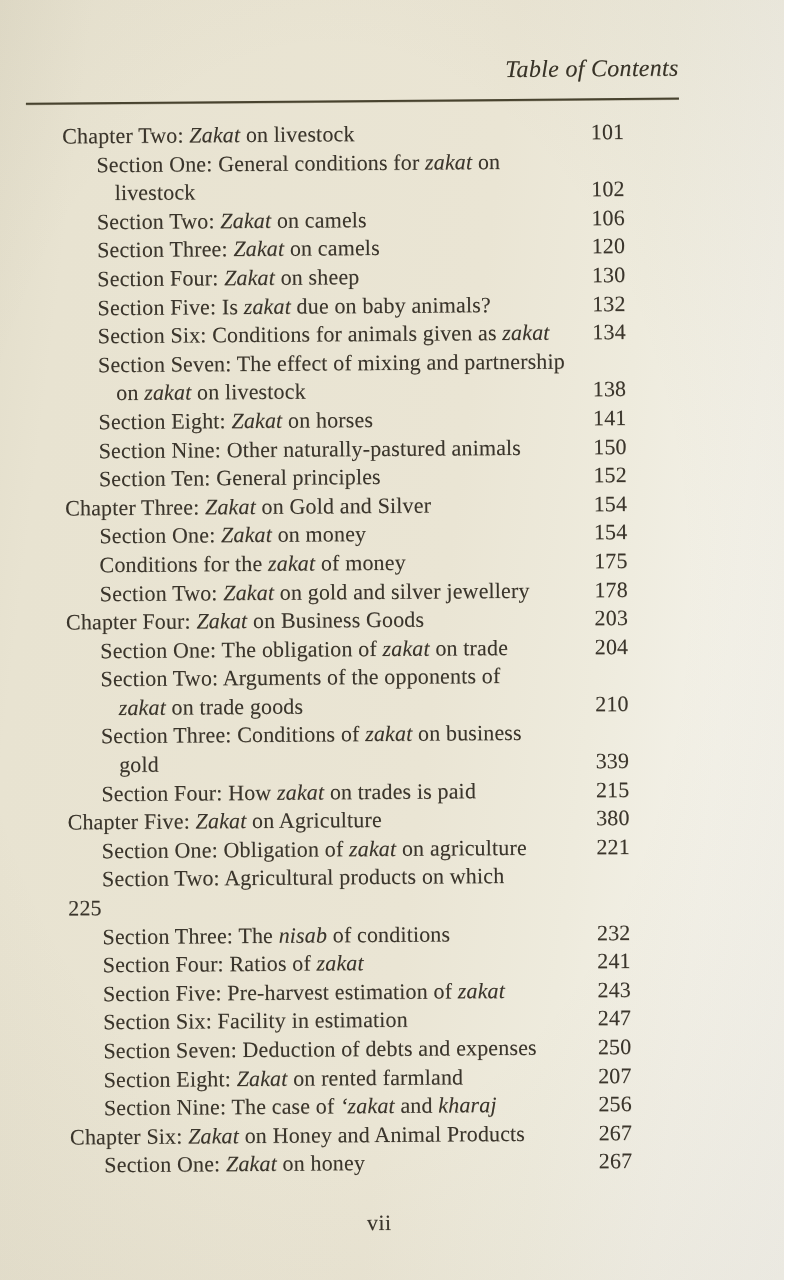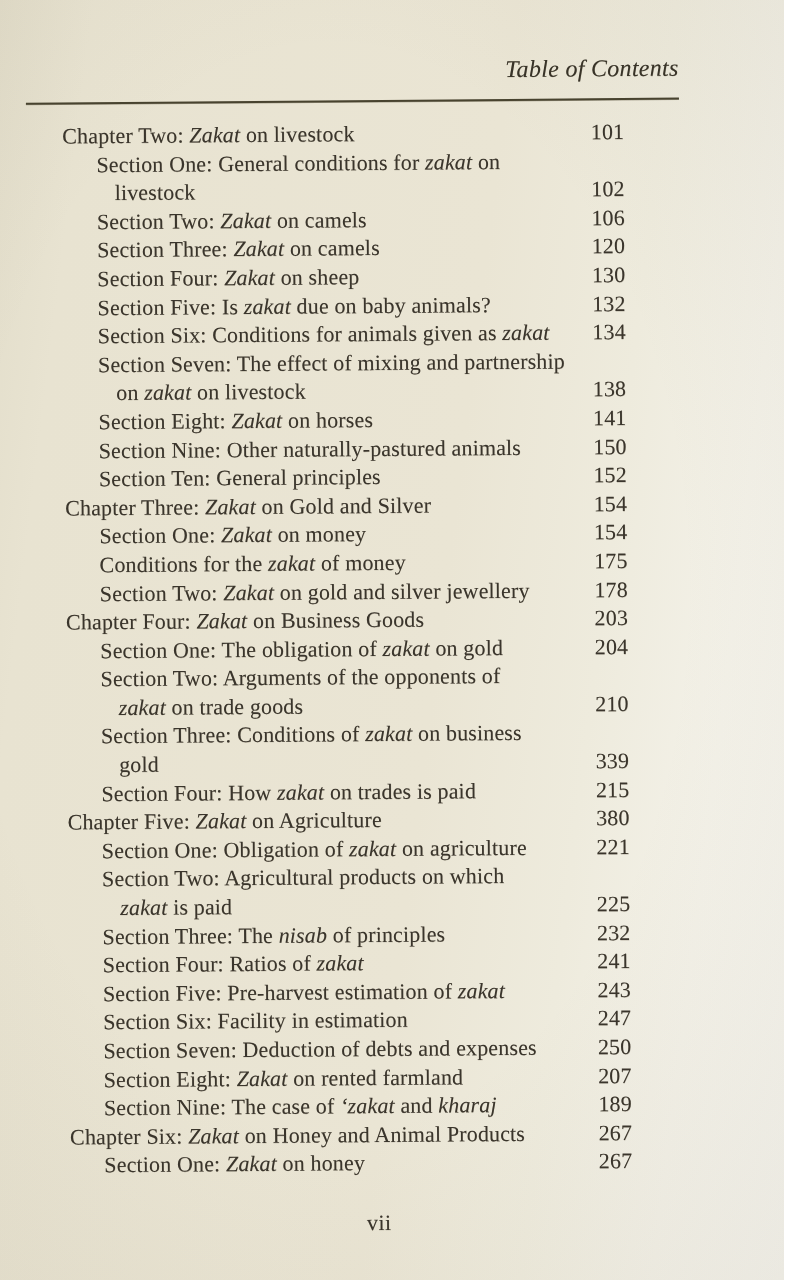--- a/index.html
+++ b/index.html
@@ -145,21 +145,21 @@
         </div>
         <div class="row section">
           <span class="txt"><span>Section Two: </span><span class="it">Zakat</span><span> on gold and silver jewellery</span></span>
           <span class="pg">178</span>
         </div>
         <div class="row chapter">
           <span class="txt"><span>Chapter Four: </span><span class="it">Zakat</span><span> on Business Goods</span></span>
           <span class="pg">203</span>
         </div>
         <div class="row section">
-          <span class="txt"><span>Section One: The obligation of </span><span class="it">zakat</span><span> on gold</span></span>
+          <span class="txt"><span>Section One: The obligation of </span><span class="it">zakat</span><span> on trade</span></span>
           <span class="pg">204</span>
         </div>
         <div class="row section">
           <span class="txt"><span>Section Two: Arguments of the opponents of</span></span>
           <span class="pg"></span>
         </div>
         <div class="row cont">
           <span class="txt"><span class="it">zakat</span><span> on trade goods</span></span>
           <span class="pg">210</span>
         </div>
@@ -181,25 +181,24 @@
         </div>
         <div class="row section">
           <span class="txt"><span>Section One: Obligation of </span><span class="it">zakat</span><span> on agriculture</span></span>
           <span class="pg">221</span>
         </div>
         <div class="row section">
           <span class="txt"><span>Section Two: Agricultural products on which</span></span>
           <span class="pg"></span>
         </div>
         <div class="row cont">
-          <span class="txt"><span class="it">zakat</span><span> is paid</span></span>
           <span class="pg">225</span>
         </div>
         <div class="row section">
-          <span class="txt"><span>Section Three: The </span><span class="it">nisab</span><span> of principles</span></span>
+          <span class="txt"><span>Section Three: The </span><span class="it">nisab</span><span> of conditions</span></span>
           <span class="pg">232</span>
         </div>
         <div class="row section">
           <span class="txt"><span>Section Four: Ratios of </span><span class="it">zakat</span></span>
           <span class="pg">241</span>
         </div>
         <div class="row section">
           <span class="txt"><span>Section Five: Pre-harvest estimation of </span><span class="it">zakat</span></span>
           <span class="pg">243</span>
         </div>
@@ -210,21 +209,21 @@
         <div class="row section">
           <span class="txt"><span>Section Seven: Deduction of debts and expenses</span></span>
           <span class="pg">250</span>
         </div>
         <div class="row section">
           <span class="txt"><span>Section Eight: </span><span class="it">Zakat</span><span> on rented farmland</span></span>
           <span class="pg">207</span>
         </div>
         <div class="row section">
           <span class="txt"><span>Section Nine: The case of </span><span class="it">‘zakat</span><span> and </span><span class="it">kharaj</span></span>
-          <span class="pg">189</span>
+          <span class="pg">256</span>
         </div>
         <div class="row chapter">
           <span class="txt"><span>Chapter Six: </span><span class="it">Zakat</span><span> on Honey and Animal Products</span></span>
           <span class="pg">267</span>
         </div>
         <div class="row section">
           <span class="txt"><span>Section One: </span><span class="it">Zakat</span><span> on honey</span></span>
           <span class="pg">267</span>
         </div>
       </div>

